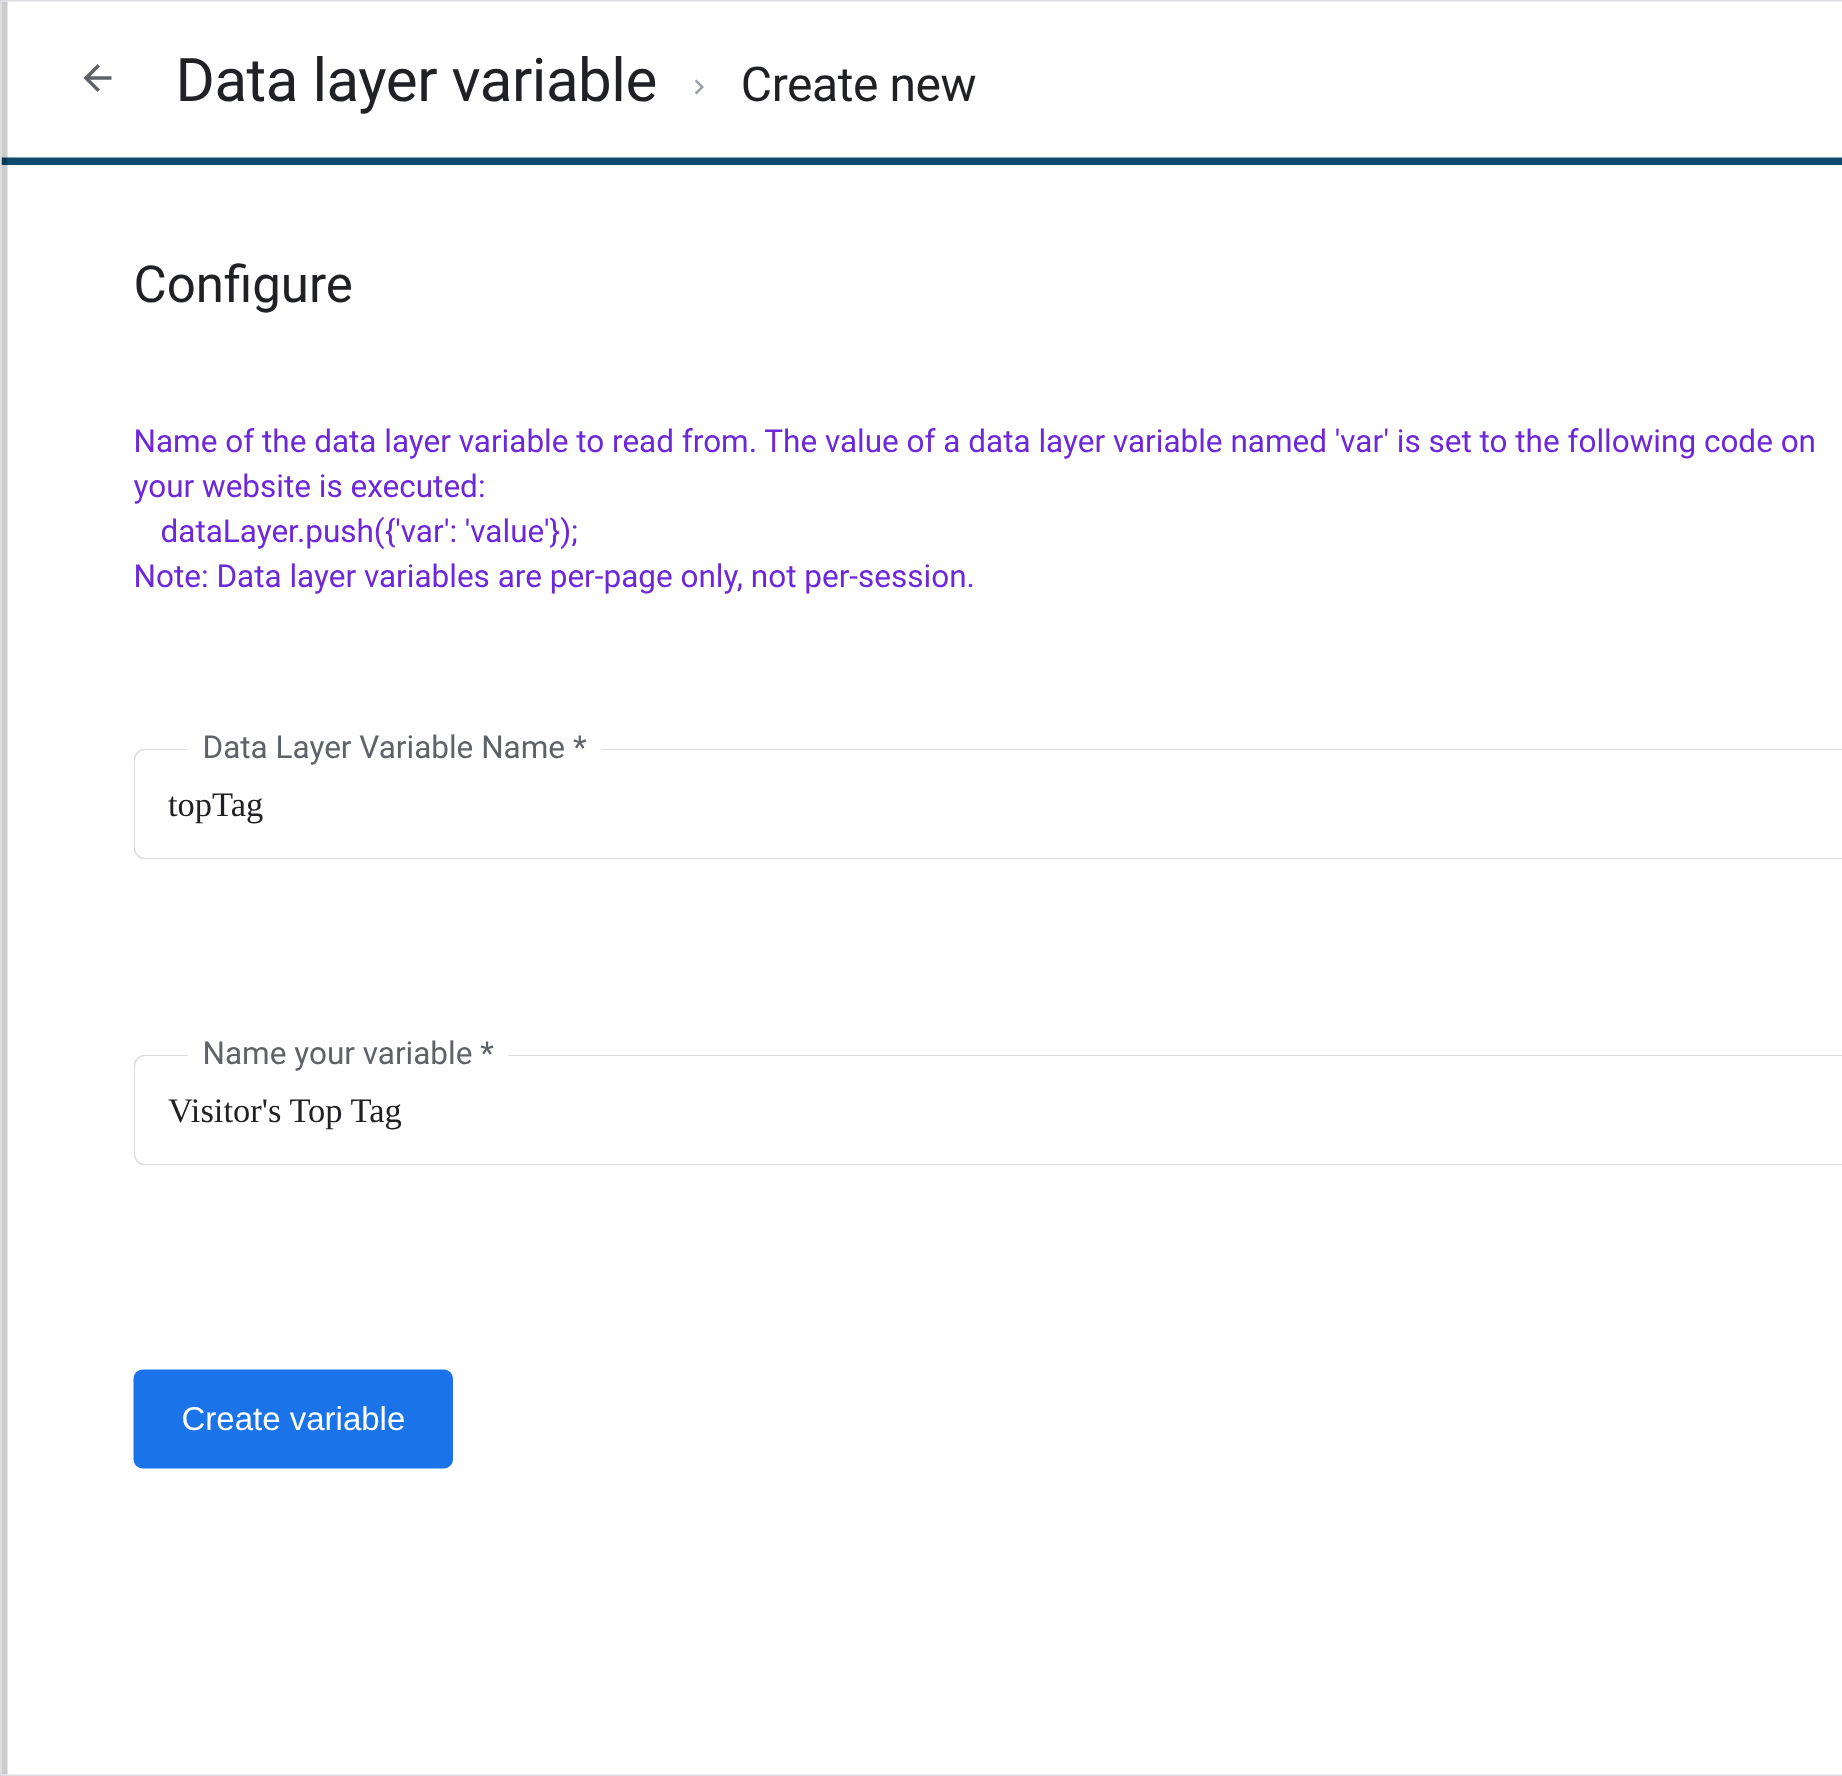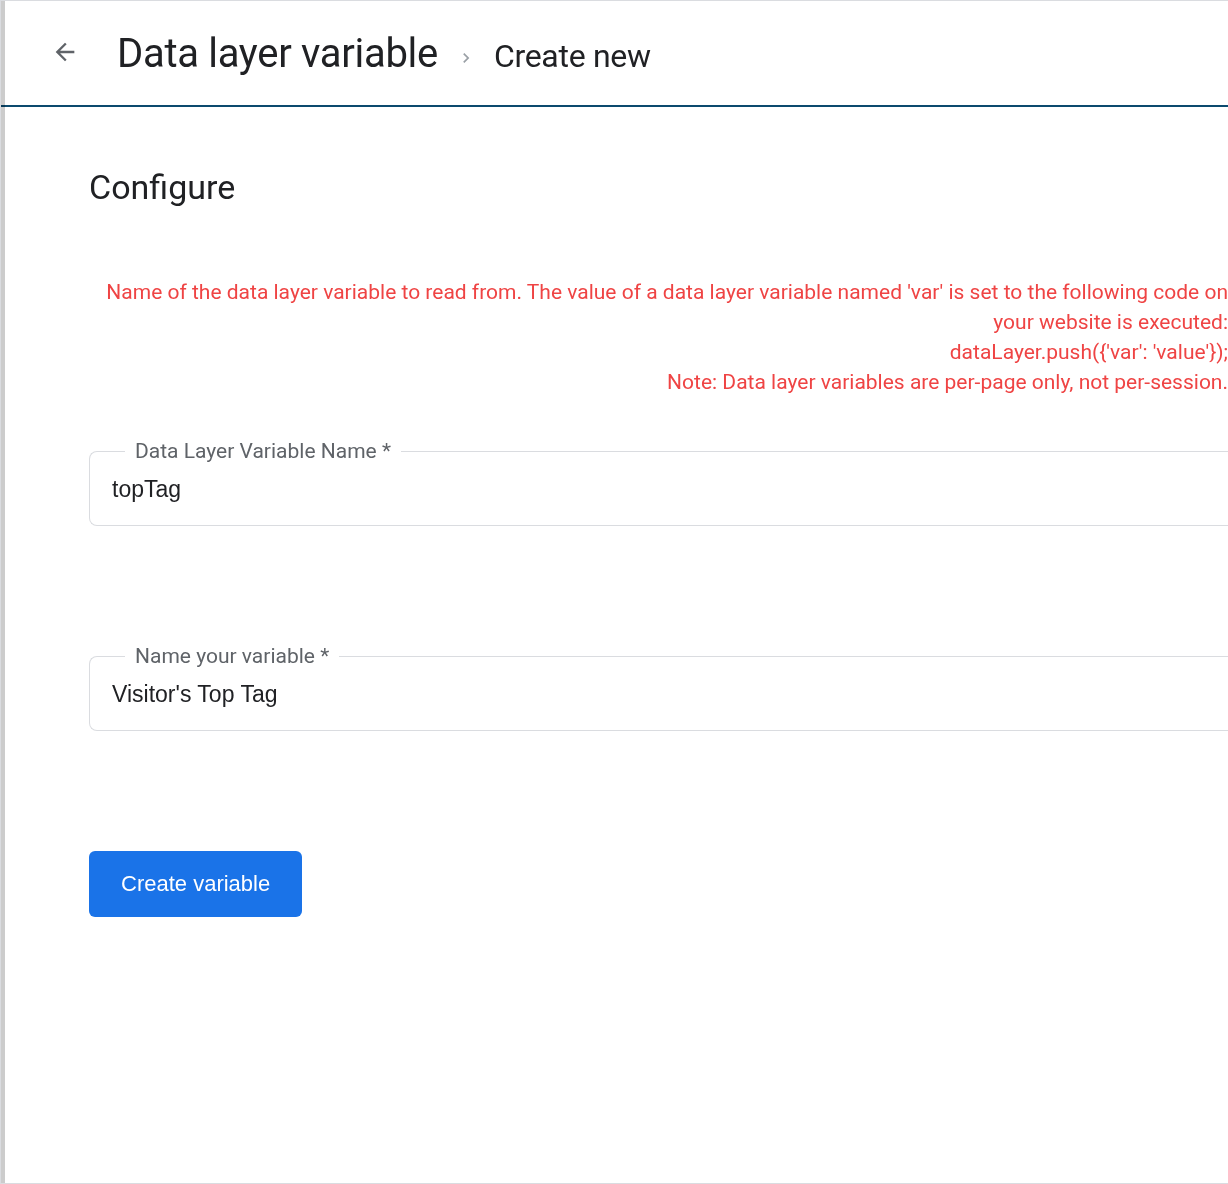--- a/index.html
+++ b/index.html
@@ -1,38 +1,38 @@
 <!DOCTYPE html>
 <html><head>
   <meta charset="utf-8">
   <style>
     * { box-sizing: border-box; margin: 0; padding: 0; }
     html, body { width: 1228px; height: 1184px; font-family: Roboto, "Helvetica Neue", Arial, sans-serif; background: #fff; color: #202124; }
     .canvas { position: relative; width: 1228px; height: 1184px; border: 1px solid #dadce0; border-right: none; overflow: hidden; }
     .left-rail { position: absolute; top: 0; left: 0; bottom: 0; width: 4px; background: rgba(0,0,0,0.2); }
 
-    .header { display: flex; align-items: center; padding: 28px 40px 28px 40px; border-bottom: 2px solid #0c4a6e; }
+    .header { display: flex; align-items: center; padding: 28px 40px 28px 40px; border-bottom: 5px solid #0c4a6e; }
     .back-btn { width: 48px; height: 48px; display: flex; align-items: center; justify-content: center; border: none; background: none; cursor: pointer; border-radius: 50%; color: #5f6368; }
     .back-btn svg { width: 28px; height: 28px; fill: #5f6368; }
     .breadcrumb { display: flex; align-items: baseline; gap: 18px; margin-left: 28px; }
     .crumb-a { font-size: 40px; font-weight: 400; color: #202124; letter-spacing: -0.3px; }
     .crumb-sep svg { width: 20px; height: 20px; fill: #9aa0a6; position: relative; top: 1px; }
     .crumb-b { font-size: 32px; font-weight: 400; color: #202124; letter-spacing: -0.3px; }
 
     .content { padding: 60px 0 40px 88px; }
     .section-title { font-size: 34px; font-weight: 400; color: #202124; margin-bottom: 70px; }
-    .helptext { font-size: 21px; line-height: 30px; color: #ef4444; max-width: 1140px; margin-bottom: 54px; text-align: right; }
+    .helptext { font-size: 21px; line-height: 30px; color: #6d28d9; max-width: 1140px; margin-bottom: 99px; }
     .helptext .code-line { padding-left: 18px; }
 
     .field { position: relative; margin-bottom: 130px; }
     .field-2 { margin-bottom: 120px; }
     .field .floating-label { position: absolute; top: -12px; left: 36px; padding: 0 10px; background: #fff; color: #5f6368; font-size: 21px; }
-    .field input { width: 1140px; border: 1px solid #dadce0; border-right: none; border-radius: 8px 0 0 8px; padding: 24px 22px 22px 22px; font-size: 23px; font-family: Liberation Sans, sans-serif; color: #202124; outline: none; }
+    .field input { width: 1140px; border: 1px solid #dadce0; border-right: none; border-radius: 8px 0 0 8px; padding: 24px 22px 22px 22px; font-size: 23px; font-family: Liberation Serif, serif; color: #202124; outline: none; }
 
-    .create-btn { background: #1a73e8; color: #fff; border: none; border-radius: 6px; padding: 20px 32px; font-size: 22px; font-weight: 500; cursor: pointer; }
+    .create-btn { background: #1a73e8; color: #fff; border: none; border-radius: 6px; padding: 20px 32px; font-size: 22px; font-weight: 500; cursor: pointer; margin-top: 16px; }
   </style>
 </head>
 <body>
 
 <div class="canvas">
   <div class="left-rail"></div>
 
   <div class="header">
     <button class="back-btn">
       <span>

